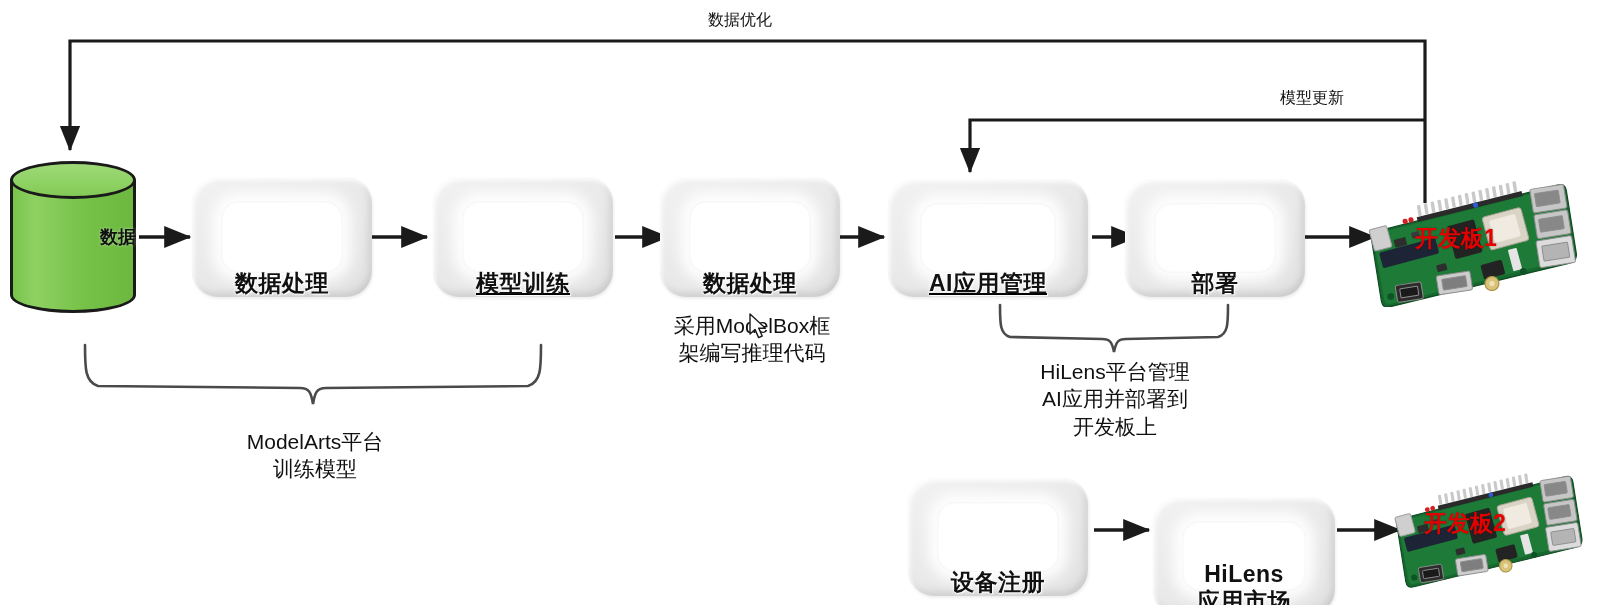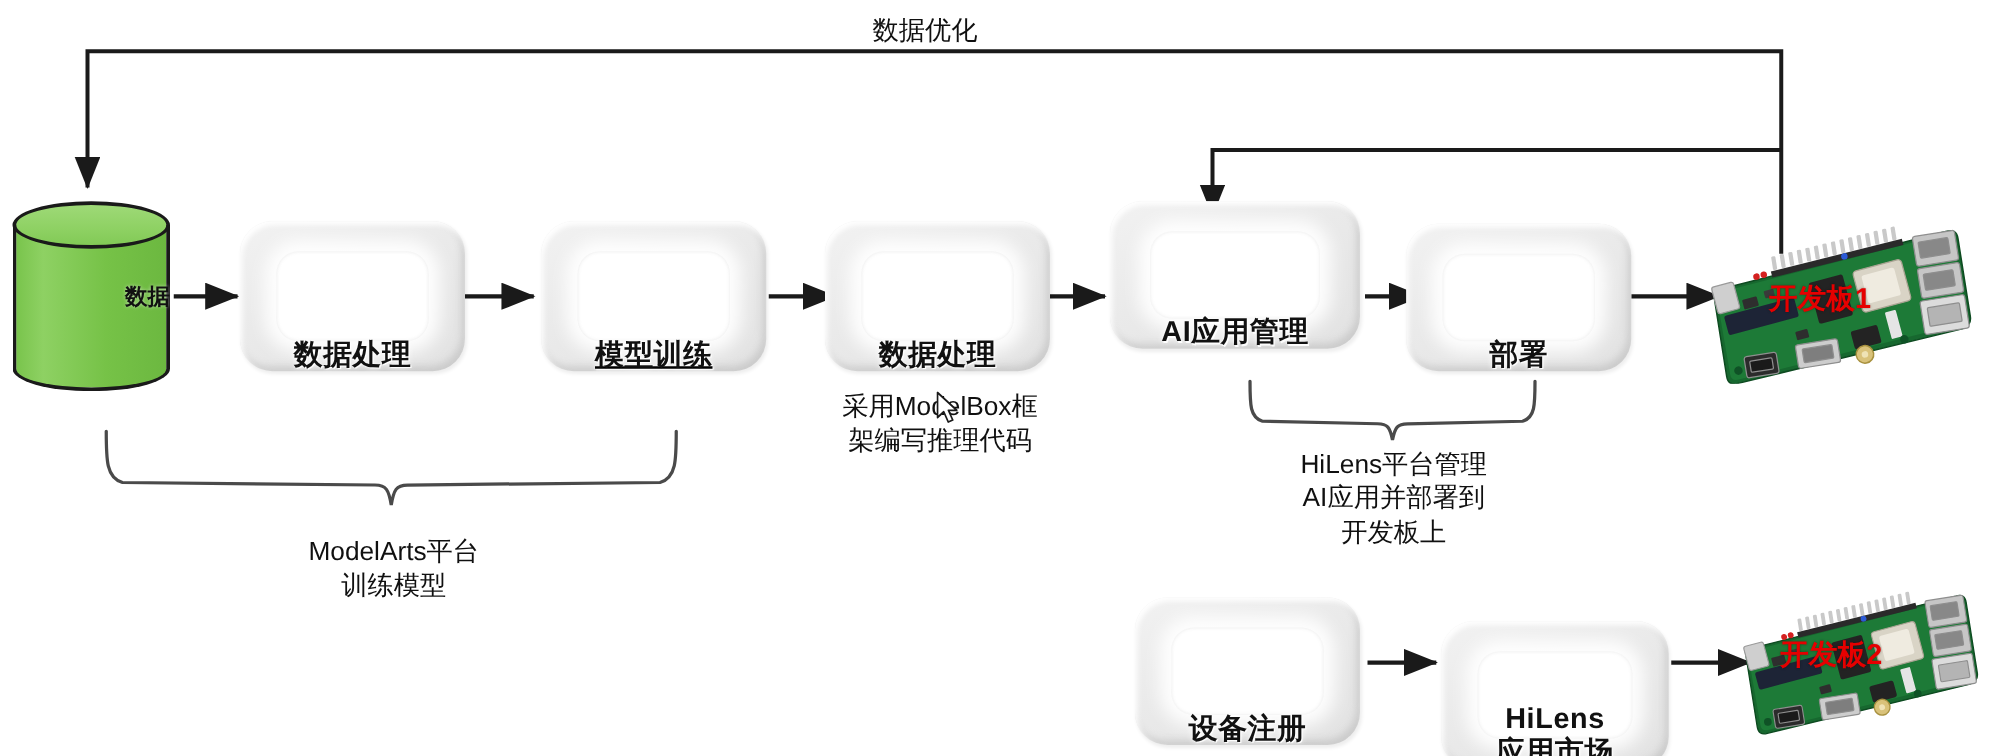--- a/index.html
+++ b/index.html
@@ -107,21 +107,21 @@
   .ann {
     position: absolute;
     font-size: 21px;
     color: #101010;
     line-height: 1.3;
     text-align: center;
     white-space: pre-line;
   }
   .wire-label {
     position: absolute;
-    font-size: 21px;
+    font-size: 16px;
     color: #101010;
     text-align: center;
     white-space: nowrap;
   }
 
   
   .board {
     position: absolute;
   }
   .board-caption {
@@ -189,21 +189,21 @@
   <div class="node" style="left:433px; top:177px; width:180px; height:120px;text-decoration:underline;">
     <div class="inner"></div>
     <div class="label">模型训练</div>
   </div>
 
   <div class="node" style="left:660px; top:177px; width:180px; height:120px;">
     <div class="inner"></div>
     <div class="label">数据处理</div>
   </div>
 
-  <div class="node" style="left:888px; top:161px; width:200px; height:118px;">
+  <div class="node" style="left:888px; top:179px; width:200px; height:118px;text-decoration:underline;">
     <div class="inner"></div>
     <div class="label">AI应用管理</div>
   </div>
 
   <div class="node" style="left:1125px; top:179px; width:180px; height:118px;">
     <div class="inner"></div>
     <div class="label">部署</div>
   </div>
 
   <div class="node" style="left:908px; top:478px; width:180px; height:118px;">
@@ -341,20 +341,21 @@
         <circle cx="130" cy="113" r="2.6" fill="#efe3b6"></circle>
         <circle cx="28" cy="110" r="3.4" fill="#0f5226"></circle>
         <circle cx="163" cy="106" r="3.4" fill="#0f5226"></circle>
       </g>
     </svg>
     <div class="board-caption" style="left:42px; top:46px;">开发板2</div>
   </div>
 
   <div class="wire-label" style="left:620px; top:10px; width:240px;">数据优化</div>
 
+  <div class="wire-label" style="left:1197px; top:88px; width:230px;">模型更新</div>
 
   <div class="ann" style="left:630px; top:312px; width:244px;">采用ModelBox框
 架编写推理代码</div>
 
   <div class="ann" style="left:190px; top:428px; width:250px;">ModelArts平台
 训练模型</div>
 
   <div class="ann" style="left:994px; top:358px; width:242px;">HiLens平台管理
 AI应用并部署到
 开发板上</div>

